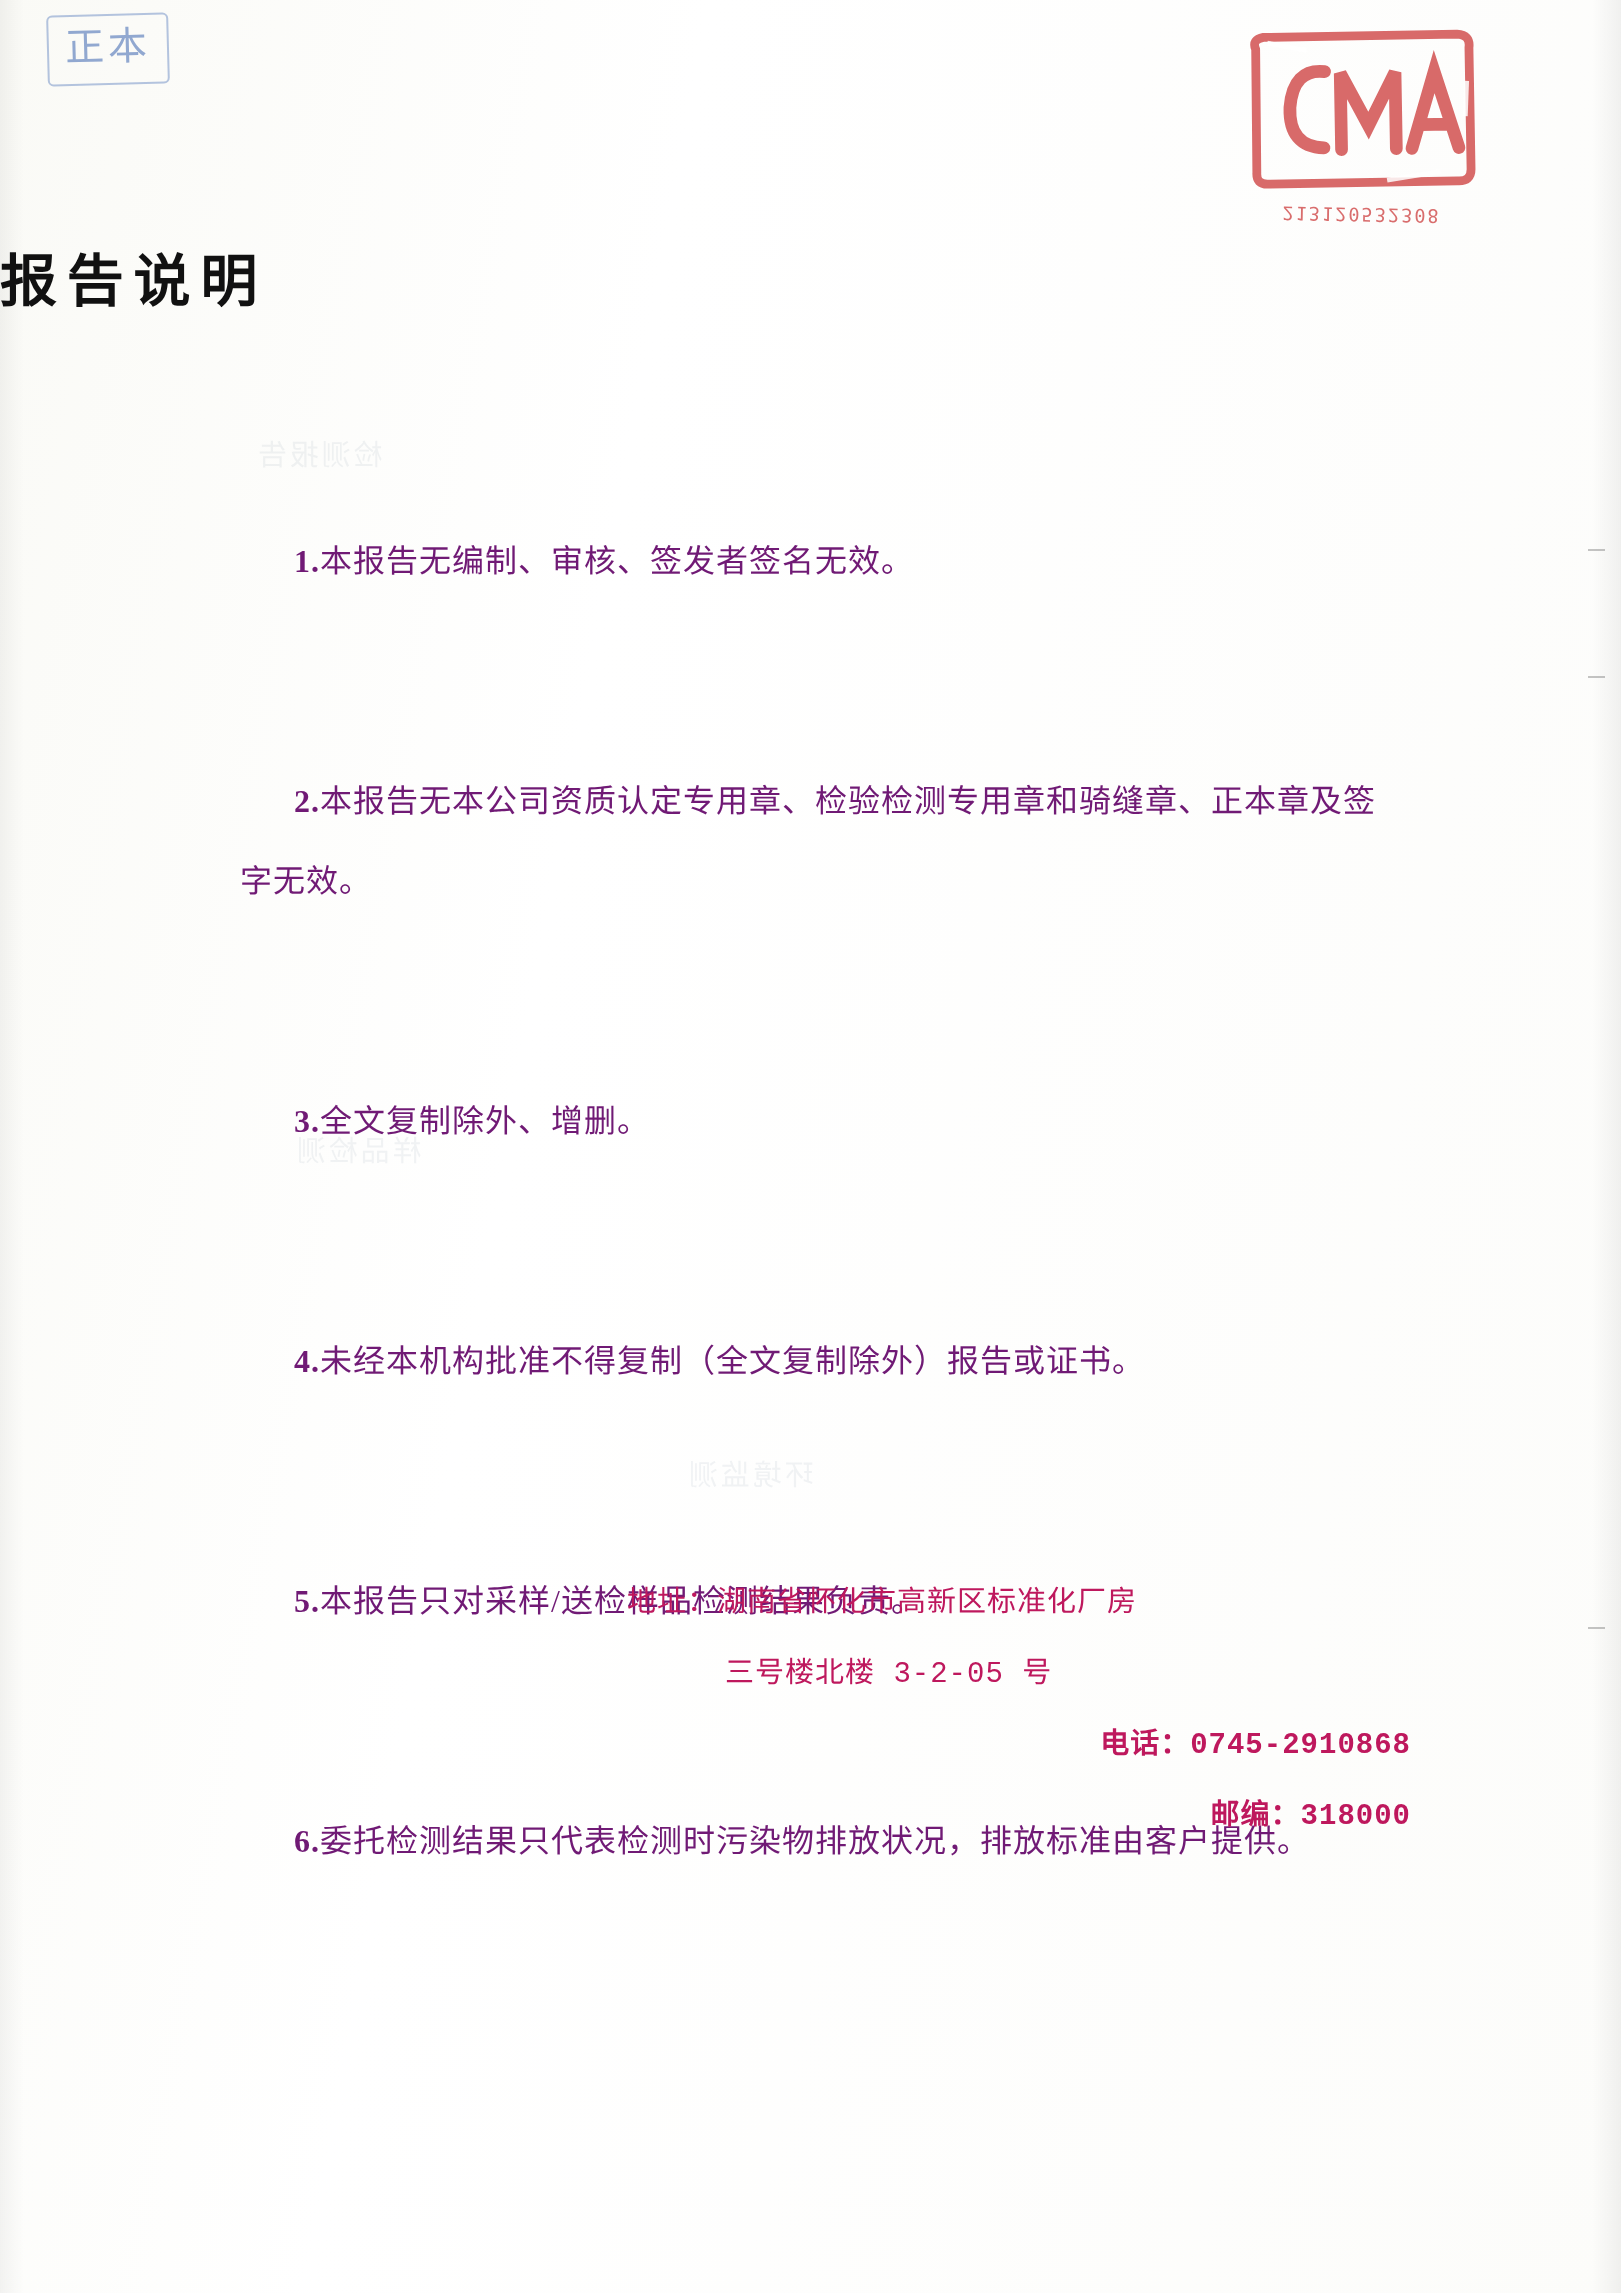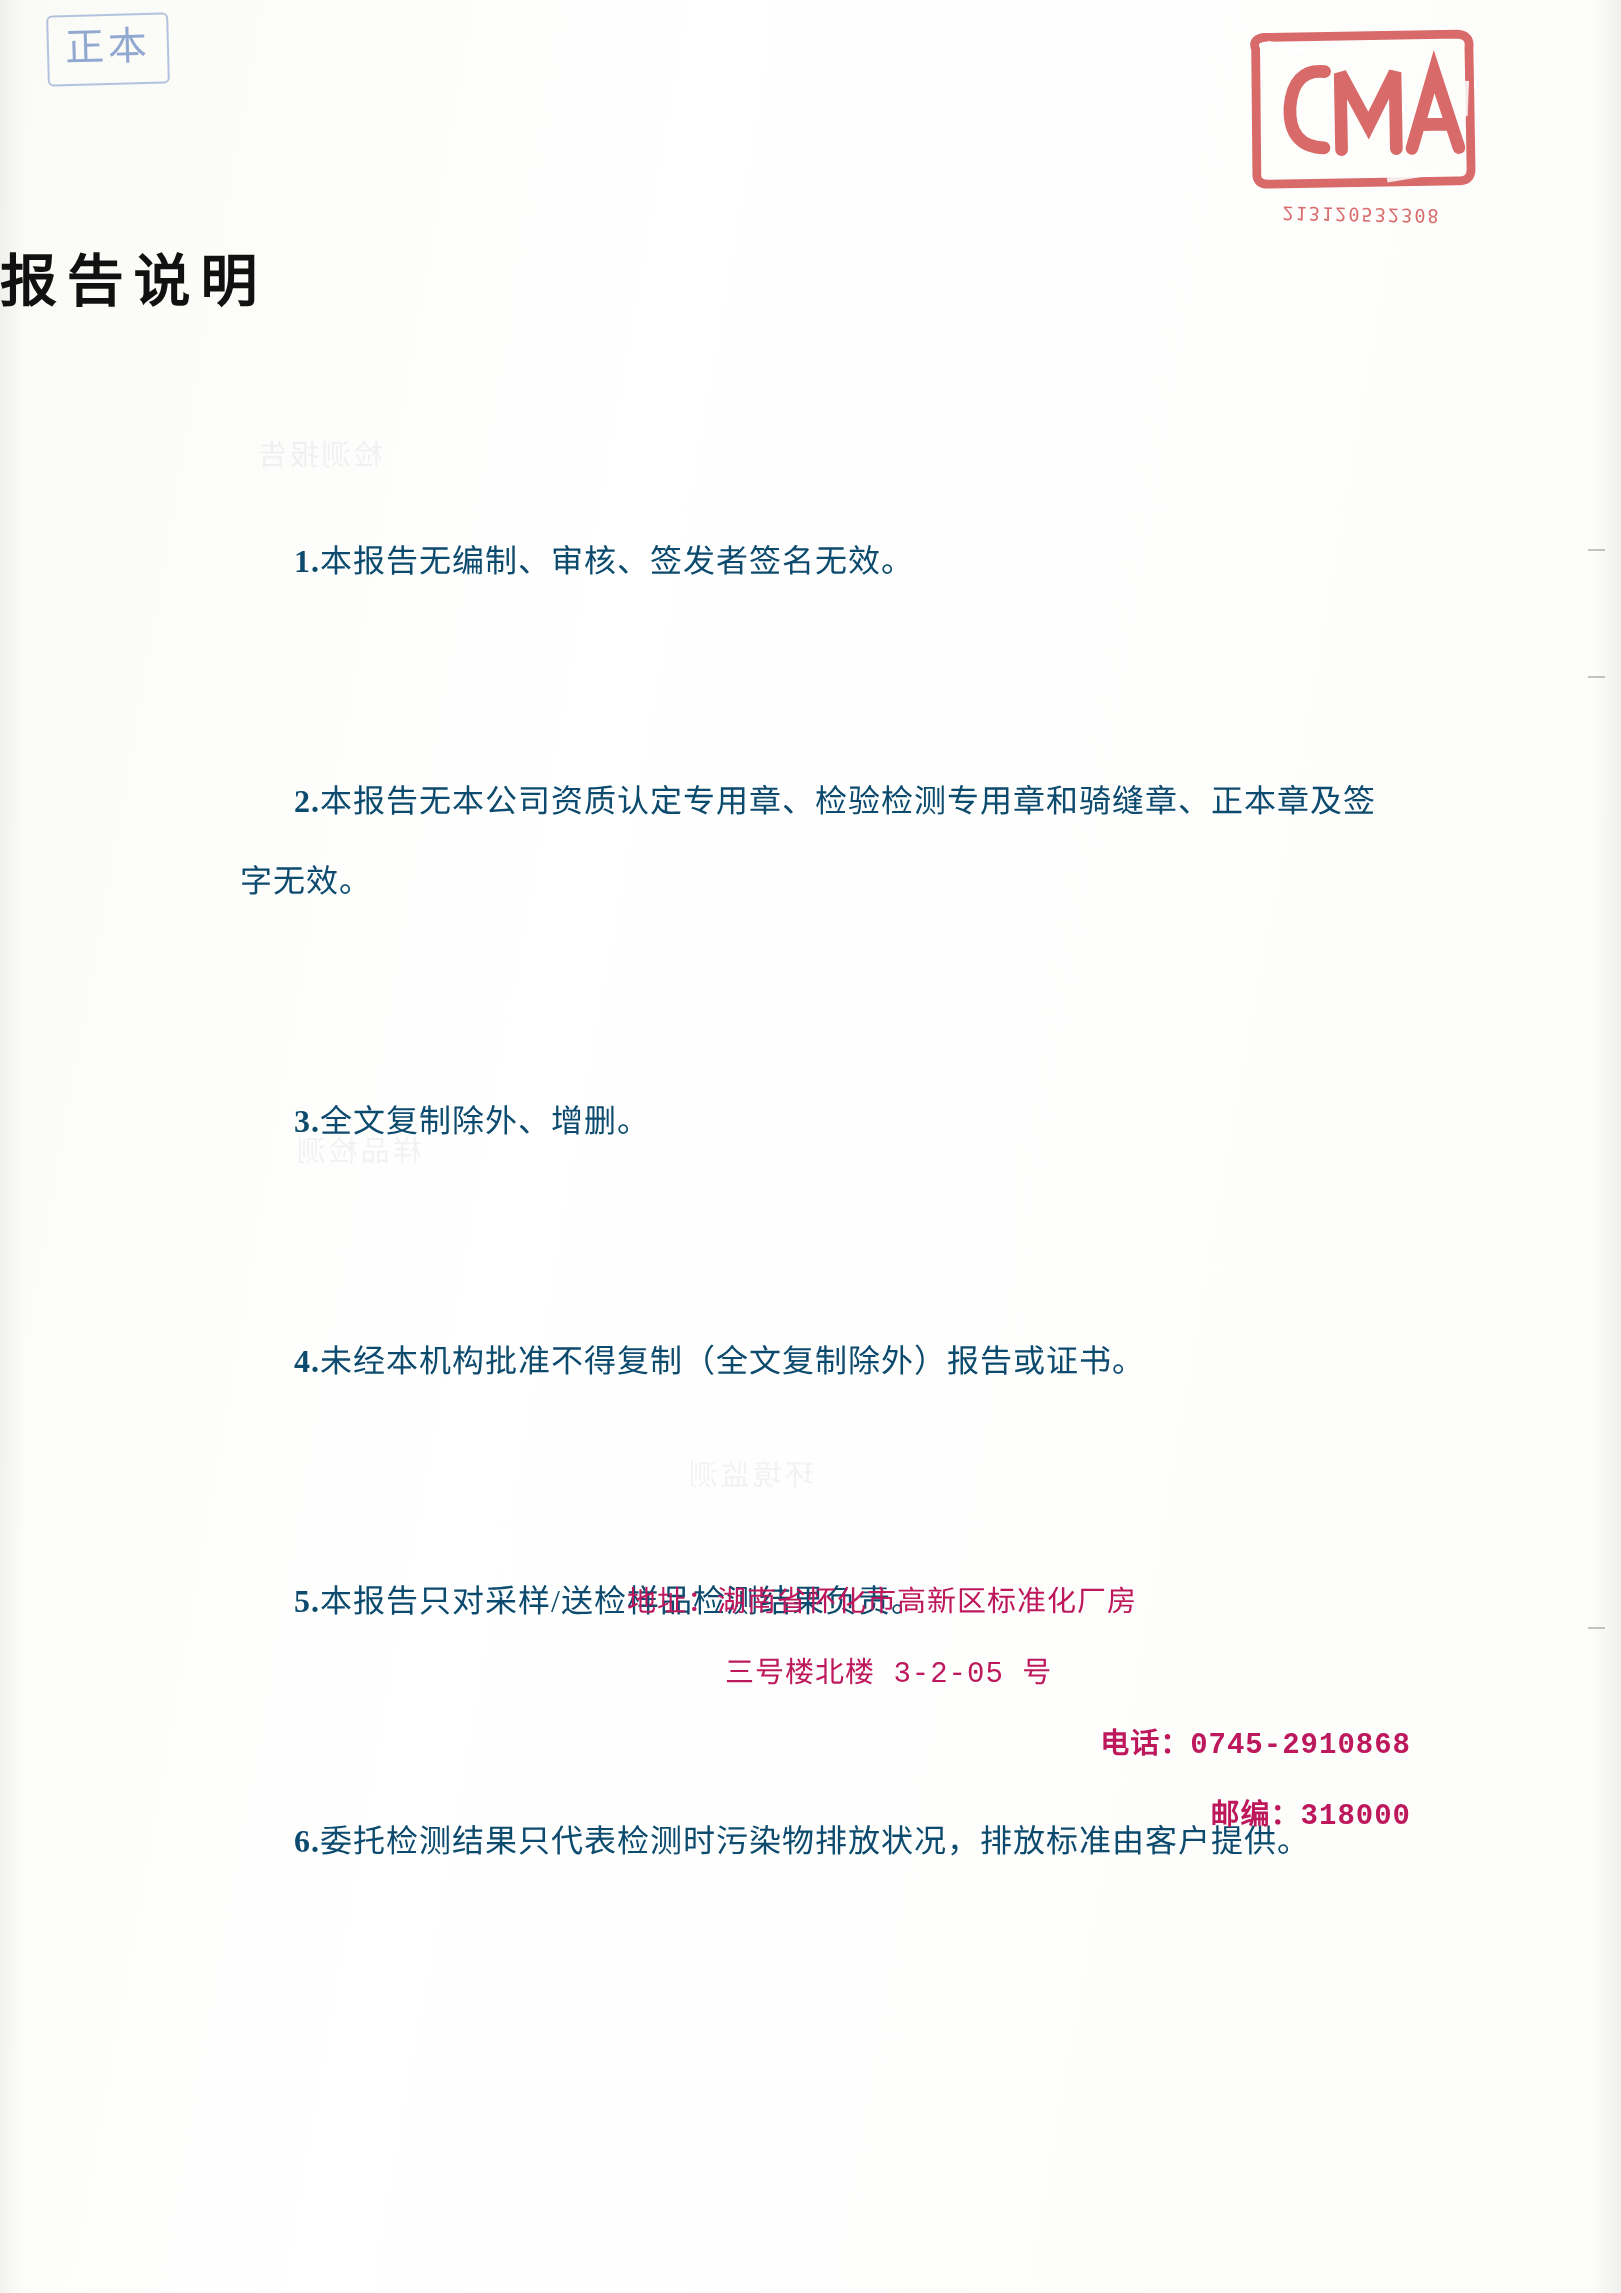--- a/index.html
+++ b/index.html
@@ -103,21 +103,21 @@
   .clauses {
     position: absolute;
     top: 441px;
     left: 240px;
     width: 1157px;
   }
   .clause {
     font-size: 32px;
     line-height: 80px;
     letter-spacing: 1px;
-    color: #0c4a6e;
+    color: #701a75;
     white-space: pre-wrap;
   }
   .clause .num {
     font-weight: bold;
   }
 
   
   .footer-block {
     position: absolute;
     top: 1568px;

